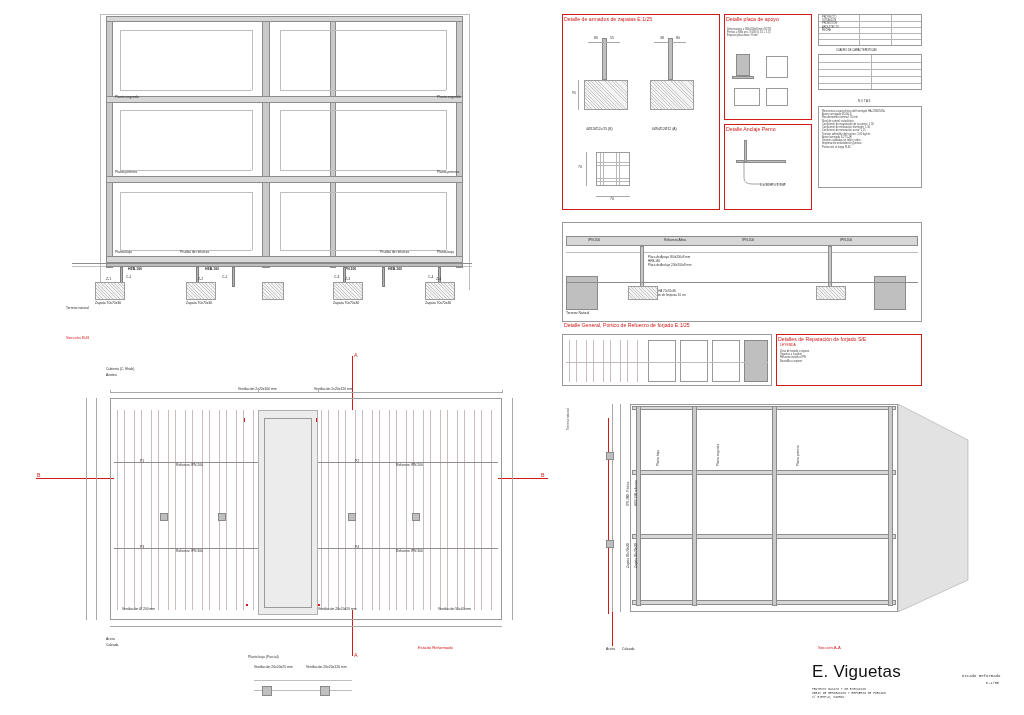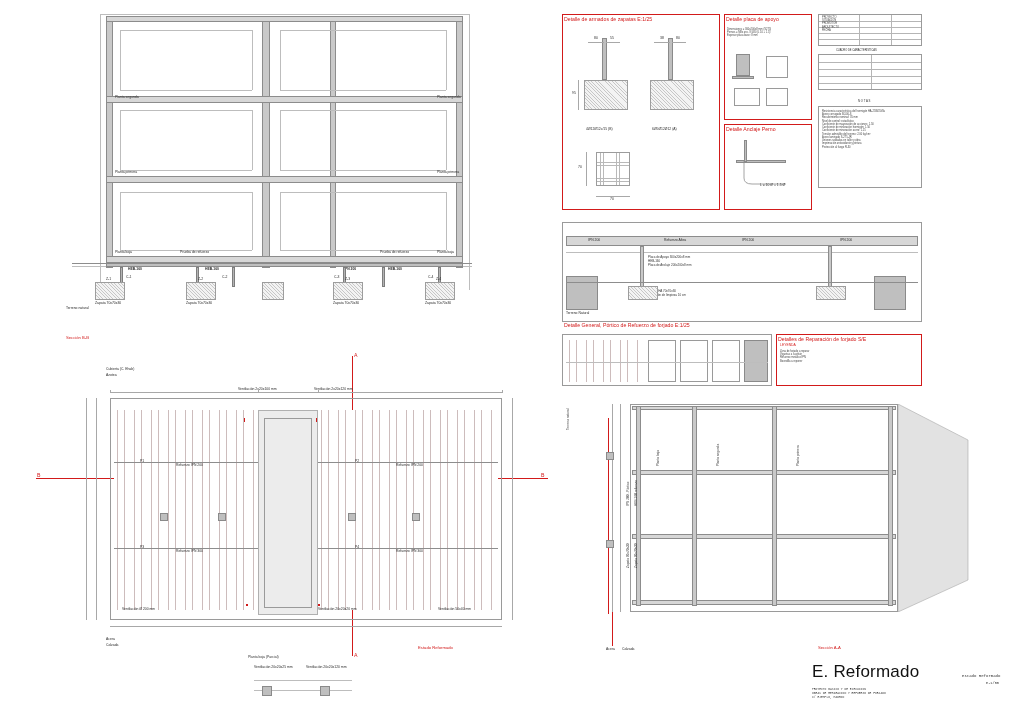--- a/index.html
+++ b/index.html
@@ -393,20 +393,20 @@
 Bovedilla a reponer</div>
 
     <div class="joist" style="left:566px;top:340px;width:76px;height:42px;"></div>
     <div class="boxg" style="left:648px;top:340px;width:28px;height:42px;"></div>
     <div class="boxg" style="left:680px;top:340px;width:28px;height:42px;"></div>
     <div class="boxg" style="left:712px;top:340px;width:28px;height:42px;"></div>
     <div class="grayfill" style="left:744px;top:340px;width:24px;height:42px;"></div>
     <div class="hair" style="left:566px;top:362px;width:202px;height:0.5px;"></div>
   </div>
 
-  <div class="title-big" style="left:812px;top:662px;">E. Reformado</div>
+  <div class="title-big" style="left:812px;top:662px;">E. Viguetas</div>
   <div class="mono abs" style="left:962px;top:674px;font-size:4px;color:#333;">Estado Reformado</div>
   <div class="mono abs" style="left:986px;top:681px;font-size:3.6px;color:#333;">E-1/50</div>
   <div class="mono abs tiny2" style="left:812px;top:688px;width:160px;color:#444;">PROYECTO BASICO Y DE EJECUCION
 OBRAS DE REPARACION Y REFUERZO DE FORJADO
 C/ EJEMPLO, MADRID</div>
 
 </div>
 
 </body></html>

